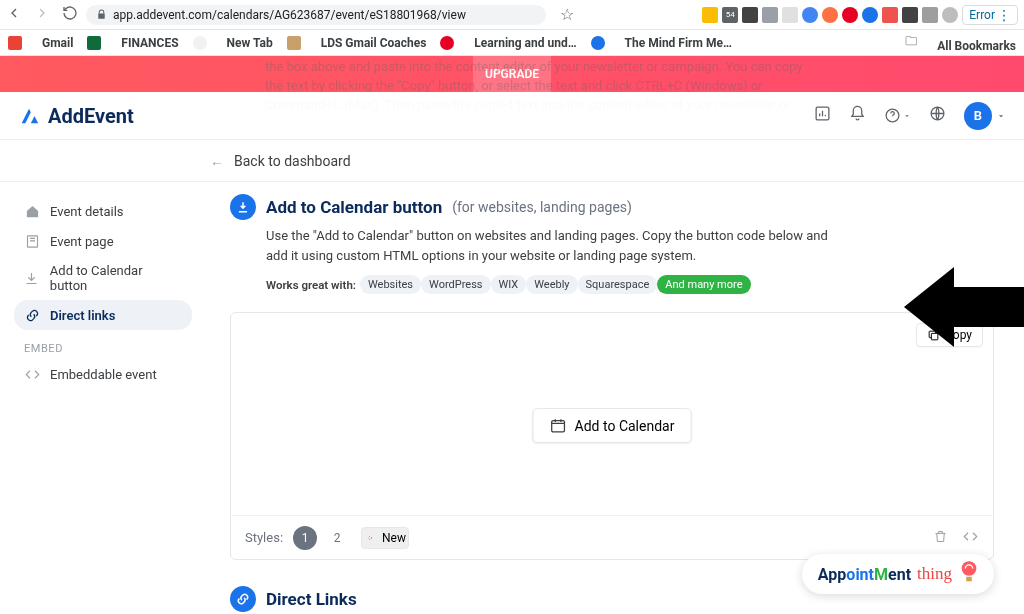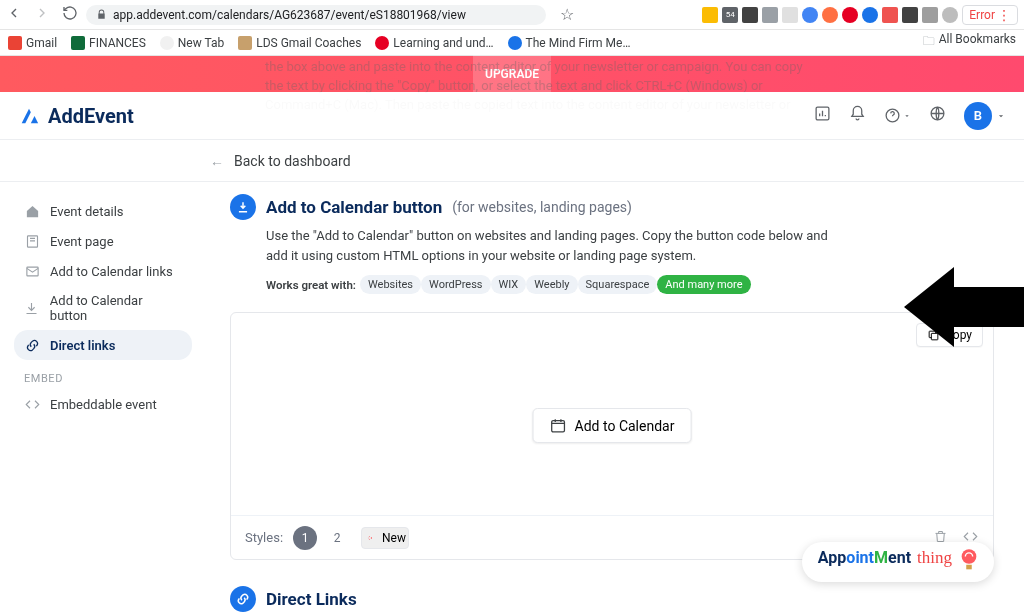--- a/index.html
+++ b/index.html
@@ -6,24 +6,24 @@
 body { width: 1024px; height: 614px; overflow: hidden; background: #fff; }
 
 
 .browser-top { height: 30px; display: flex; align-items: center; padding: 0 6px; gap: 8px; border-bottom: 1px solid #e5e5e5; }
 .nav-arrows { display: flex; gap: 12px; align-items: center; color: #5f6368; }
 .nav-arrows svg { width: 16px; height: 16px; }
 .addr-bar { flex: 1; display: flex; align-items: center; gap: 6px; background: #f1f3f4; border-radius: 14px; padding: 3px 10px; font-size: 12px; color: #5f6368; max-width: 460px; }
 .addr-text { color: #202124; font-size: 12px; white-space: nowrap; overflow: hidden; text-overflow: ellipsis; }
 .ext-icons { display: flex; gap: 4px; align-items: center; margin-left: auto; }
 .ext-ico { width: 16px; height: 16px; border-radius: 2px; display: inline-block; }
-.err-btn { border: 1px solid #dadce0; border-radius: 4px; font-size: 12px; color: #ef4444; padding: 2px 6px; display: flex; align-items: center; gap: 2px; }
+.err-btn { border: 1px solid #dadce0; border-radius: 4px; font-size: 12px; color: #0369a1; padding: 2px 6px; display: flex; align-items: center; gap: 2px; }
 
 .bookmarks-bar { height: 26px; display: flex; align-items: center; padding: 0 8px; gap: 14px; font-size: 12px; color: #3c4043; border-bottom: 1px solid #e5e5e5; }
-.bm-item { display: flex; align-items: flex-start; gap: 4px; white-space: nowrap; }
+.bm-item { display: flex; align-items: flex-end; gap: 20px; white-space: nowrap; font-weight: bold; }
 .bm-ico { width: 14px; height: 14px; border-radius: 2px; display: inline-block; }
 .bm-spacer { flex: 1; }
 
 
 .banner { height: 36px; background: linear-gradient(90deg,#ff5a5f,#ff4a6e); color: #fff; display: flex; align-items: center; justify-content: center; font-size: 13px; gap: 12px; }
 .upgrade-btn { background: rgba(255,255,255,.2); color: #fff; border: none; padding: 15px 12px; border-radius: 0; font-size: 12px; font-weight: 600; }
 
 
 .app-header-wrap { position: relative; }
 .ghost-text { position: absolute; left: 265px; right: 220px; top: -34px; font-size: 13px; color: rgba(100,100,100,.35); line-height: 1.45; z-index: 0; pointer-events: none; }
@@ -66,21 +66,21 @@
 .new-btn { border: 1px solid #e5e7eb; border-radius: 4px; padding: 3px 2px; font-size: 12px; display: flex; align-items: center; gap: 6px; cursor: pointer; margin-left: 4px; }
 .row-right { margin-left: auto; display: flex; gap: 14px; color: #9aa0a6; }
 
 
 .big-arrow { position: absolute; top: 70px; right: 0px; width: 120px; height: 110px; z-index: 5; }
 
 
 .direct-head { display: flex; align-items: center; gap: 10px; margin-top: 26px; }
 
 
-.appt-widget { position: absolute; right: 30px; bottom: 32px; background: #fff; border-radius: 22px; box-shadow: 0 2px 10px rgba(0,0,0,.15); padding: 6px 14px 6px 16px; font-size: 16px; display: flex; gap: 6px; z-index: 10; }
+.appt-widget { position: absolute; right: 30px; bottom: 20px; background: #fff; border-radius: 22px; box-shadow: 0 2px 10px rgba(0,0,0,.15); padding: 6px 14px 6px 16px; font-size: 16px; display: flex; align-items: center; gap: 6px; z-index: 10; }
 .appt-text { font-weight: 700; }
 .appt-text .g1 { color: #1a73e8; }
 .appt-text .g2 { color: #2fb344; }
 .appt-text .g3 { color: #0b2b5c; }
 .appt-cursive { font-family: "Brush Script MT", cursive; color: #ef4444; font-size: 17px; }
 .balloon { width: 22px; height: 28px; }
 </style>
 </head>
 <body>
 
@@ -220,29 +220,20 @@
       <span>Event details</span>
     </div>
     <div class="side-item">
       <span class="side-ico">
           <svg width="15" height="15" viewBox="0 0 24 24" fill="none" stroke="currentColor" stroke-width="1.8">
             <rect x="4" y="3" width="16" height="18" rx="1"></rect>
             <path d="M8 7h8M8 11h8"></path>
           </svg>
         </span>
       <span>Event page</span>
-    </div>
-    <div class="side-item">
-      <span class="side-ico">
-          <svg width="15" height="15" viewBox="0 0 24 24" fill="none" stroke="currentColor" stroke-width="1.8">
-            <rect x="3" y="5" width="18" height="14" rx="1"></rect>
-            <path d="M3 7l9 6 9-6"></path>
-          </svg>
-        </span>
-      <span>Add to Calendar links</span>
     </div>
     <div class="side-item">
       <span class="side-ico">
           <svg width="15" height="15" viewBox="0 0 24 24" fill="none" stroke="currentColor" stroke-width="1.8">
             <path d="M12 3v12m-5-5l5 5 5-5M4 20h16"></path>
           </svg>
         </span>
       <span>Add to Calendar button</span>
     </div>
     <div class="side-item active">

